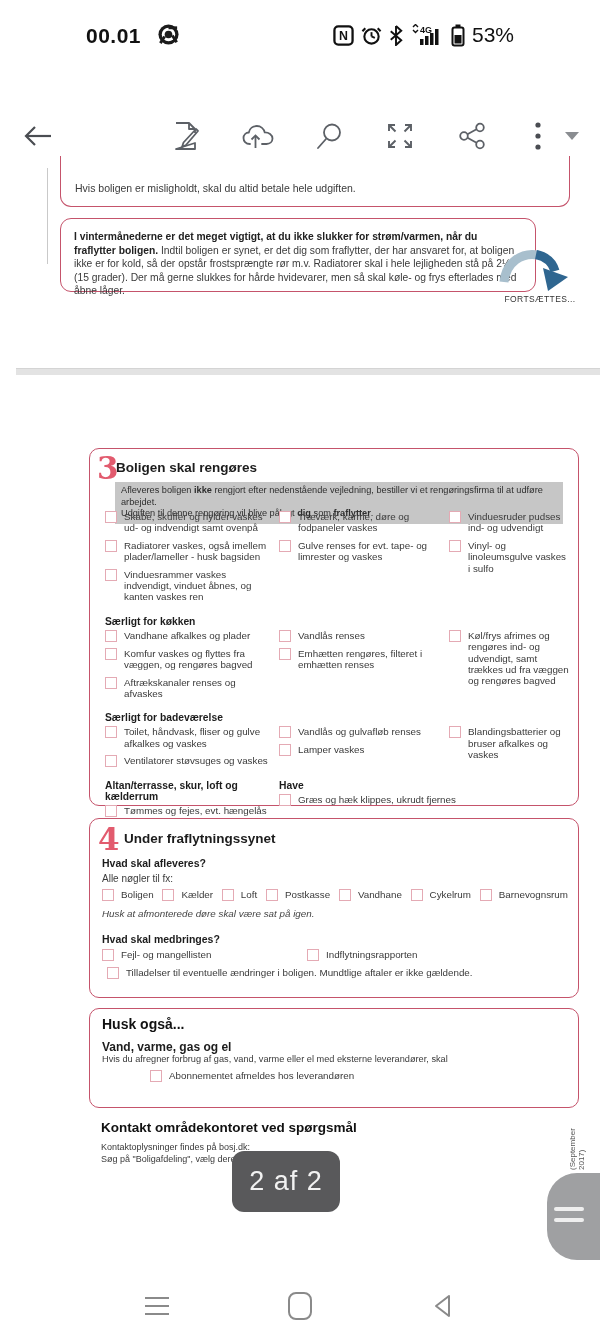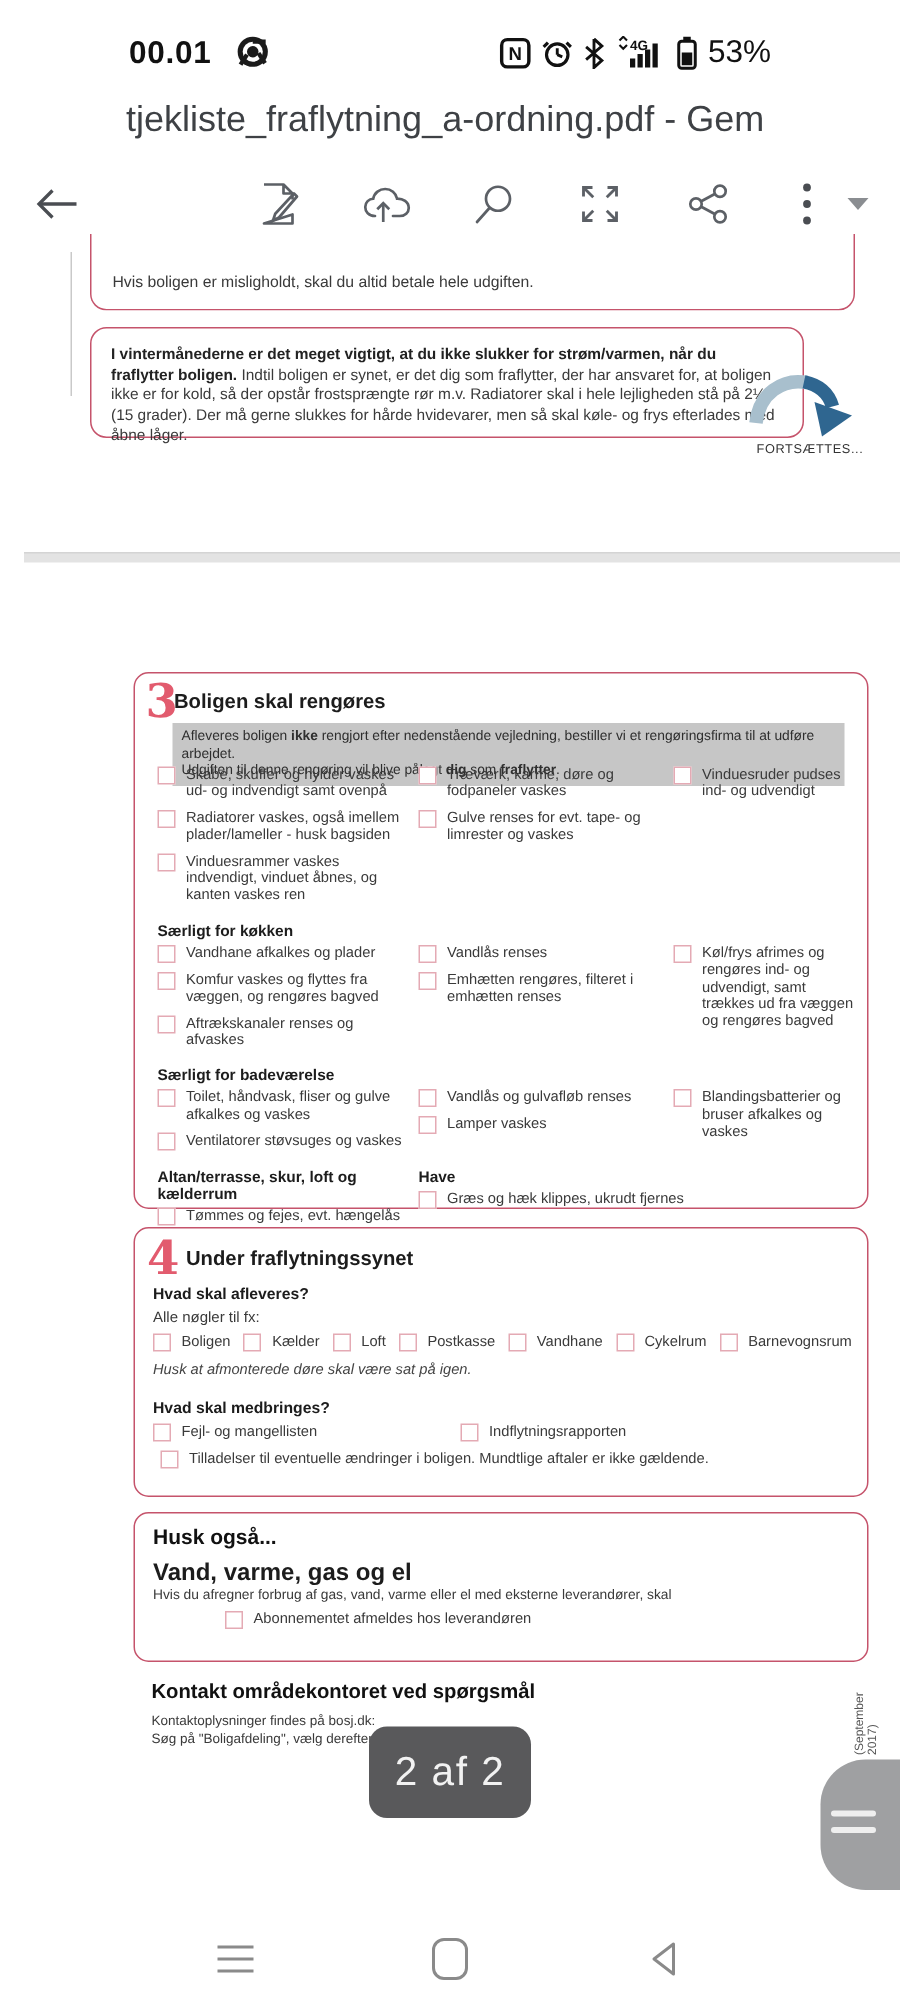--- a/index.html
+++ b/index.html
@@ -67,33 +67,33 @@
   .cb-row { display:flex; justify-content:space-between; margin-bottom:7px; }
   .cb-row .cb-item { margin:0; }
   .cb-row .cb-label { white-space:nowrap; }
   .italic-note { font-size:9.8px; font-style:italic; color:#444; margin:2px 0 14px 0; }
   .bring-grid { display:grid; grid-template-columns:205px 1fr; margin-bottom:6px; }
   .bring-grid .cb-item { margin:0; }
 
   
   .s5-flow { position:absolute; left:12px; top:7px; width:466px; }
   .husk-title { font-size:14px; font-weight:700; color:#111; margin-bottom:8px; }
-  .husk-sub { font-size:16px; font-weight:700; color:#1c1c1c; }
+  .husk-sub { font-size:12px; font-weight:700; color:#1c1c1c; }
   .husk-intro { font-size:9.2px; color:#3a3a3a; margin-bottom:6px; }
   .s5-flow .cb-item { margin:0 0 8px 0;padding-left:48px; }
 
   
   .kontakt-title { position:absolute; left:85px; top:952px; font-size:13.5px; font-weight:700; color:#111; }
   .kontakt-lines { position:absolute; left:85px; top:974px; font-size:9px; line-height:11.5px; color:#3a3a3a; }
 
   .date-vert { position:absolute; left:552px; top:938px; height:64px; font-size:8px; color:#555;
     writing-mode:vertical-rl; transform:rotate(180deg); }
 
   
-  .toast { position:absolute; left:246px; top:1151px; width:108px; height:61px; background:#59595b; border-radius:12px;
+  .toast { position:absolute; left:232px; top:1151px; width:108px; height:61px; background:#59595b; border-radius:12px;
     display:flex; align-items:center; justify-content:center; z-index:5; }
   .toast span { color:#f2f2f2; font-size:27px; font-weight:300; letter-spacing:1px; }
 
   
   .fab { position:absolute; left:547px; top:1173px; width:84px; height:87px; background:#9fa0a2; border-radius:30px;
     z-index:6; }
   .fab .bar { position:absolute; left:7px; width:30px; height:4px; background:#efefef; border-radius:2px; }
   .fab .bar1 { top:34px; } .fab .bar2 { top:45px; }
 
   
@@ -157,23 +157,20 @@
         <svg width="14" height="23" viewBox="0 0 14 23">
           <rect x="4.5" y="0.5" width="5" height="3" fill="#111"></rect>
           <rect x="1.5" y="3.5" width="11" height="18" rx="2" fill="none" stroke="#111" stroke-width="2"></rect>
           <rect x="3.5" y="11" width="7" height="8.5" fill="#111"></rect>
         </svg>
       </span>
       <span class="batt-pct">53%</span>
     </div>
   </div>
 
-  <div class="titlebar">
-    <div class="doc-title">tjekliste_fraflytning_a-ordning.pdf - Gem</div>
-  </div>
 
   <div class="toolbar">
     <div class="tb-icon" style="left:20px;">
       <svg width="30" height="24" viewBox="0 0 30 24">
         <line x1="3" y1="12" x2="28" y2="12" stroke="#4a4d52" stroke-width="2.2"></line>
         <path d="M12 3 L3 12 L12 21" fill="none" stroke="#4a4d52" stroke-width="2.2"></path>
       </svg>
     </div>
     <div class="tb-icon" style="left:168px;">
       <svg width="28" height="30" viewBox="0 0 28 30">
@@ -288,20 +285,24 @@
               <div class="cb-item">
                 <span class="cb"></span>
                 <span class="cb-label">Gulve renses for evt. tape- og limrester og vaskes</span>
               </div>
             </div>
           <div>
               <div class="cb-item">
                 <span class="cb"></span>
                 <span class="cb-label">Vinduesruder pudses ind- og udvendigt</span>
               </div>
+              <div class="cb-item">
+                <span class="cb"></span>
+                <span class="cb-label">Vinyl- og linoleumsgulve vaskes i sulfo</span>
+              </div>
             </div>
         </div>
 
         <div class="grid3">
           <div>
             <div class="subhead">Særligt for køkken</div>
             <div>
                 <div class="cb-item">
                   <span class="cb"></span>
                   <span class="cb-label">Vandhane afkalkes og plader</span>

